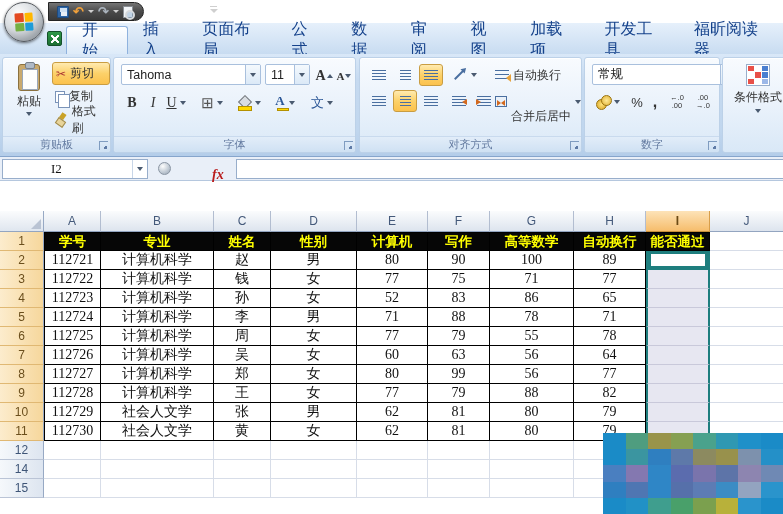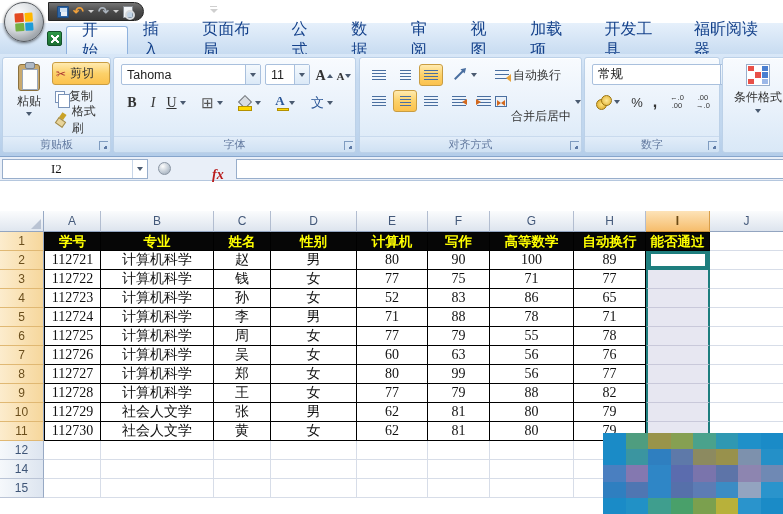--- a/index.html
+++ b/index.html
@@ -482,21 +482,21 @@
 
     <div class="r">
       <span class="rh rhh">7</span>
       <span class="c wa t tl">112726</span>
       <span class="c wb t">计算机科学</span>
       <span class="c wc t">吴</span>
       <span class="c wd t">女</span>
       <span class="c we t">60</span>
       <span class="c wf t">63</span>
       <span class="c wg t">56</span>
-      <span class="c wh t">76</span>
+      <span class="c wh t">64</span>
       <span class="c wi ti"></span>
       <span class="c wj"></span>
     </div>
 
     <div class="r">
       <span class="rh rhh">8</span>
       <span class="c wa t tl">112727</span>
       <span class="c wb t">计算机科学</span>
       <span class="c wc t">郑</span>
       <span class="c wd t">女</span>

